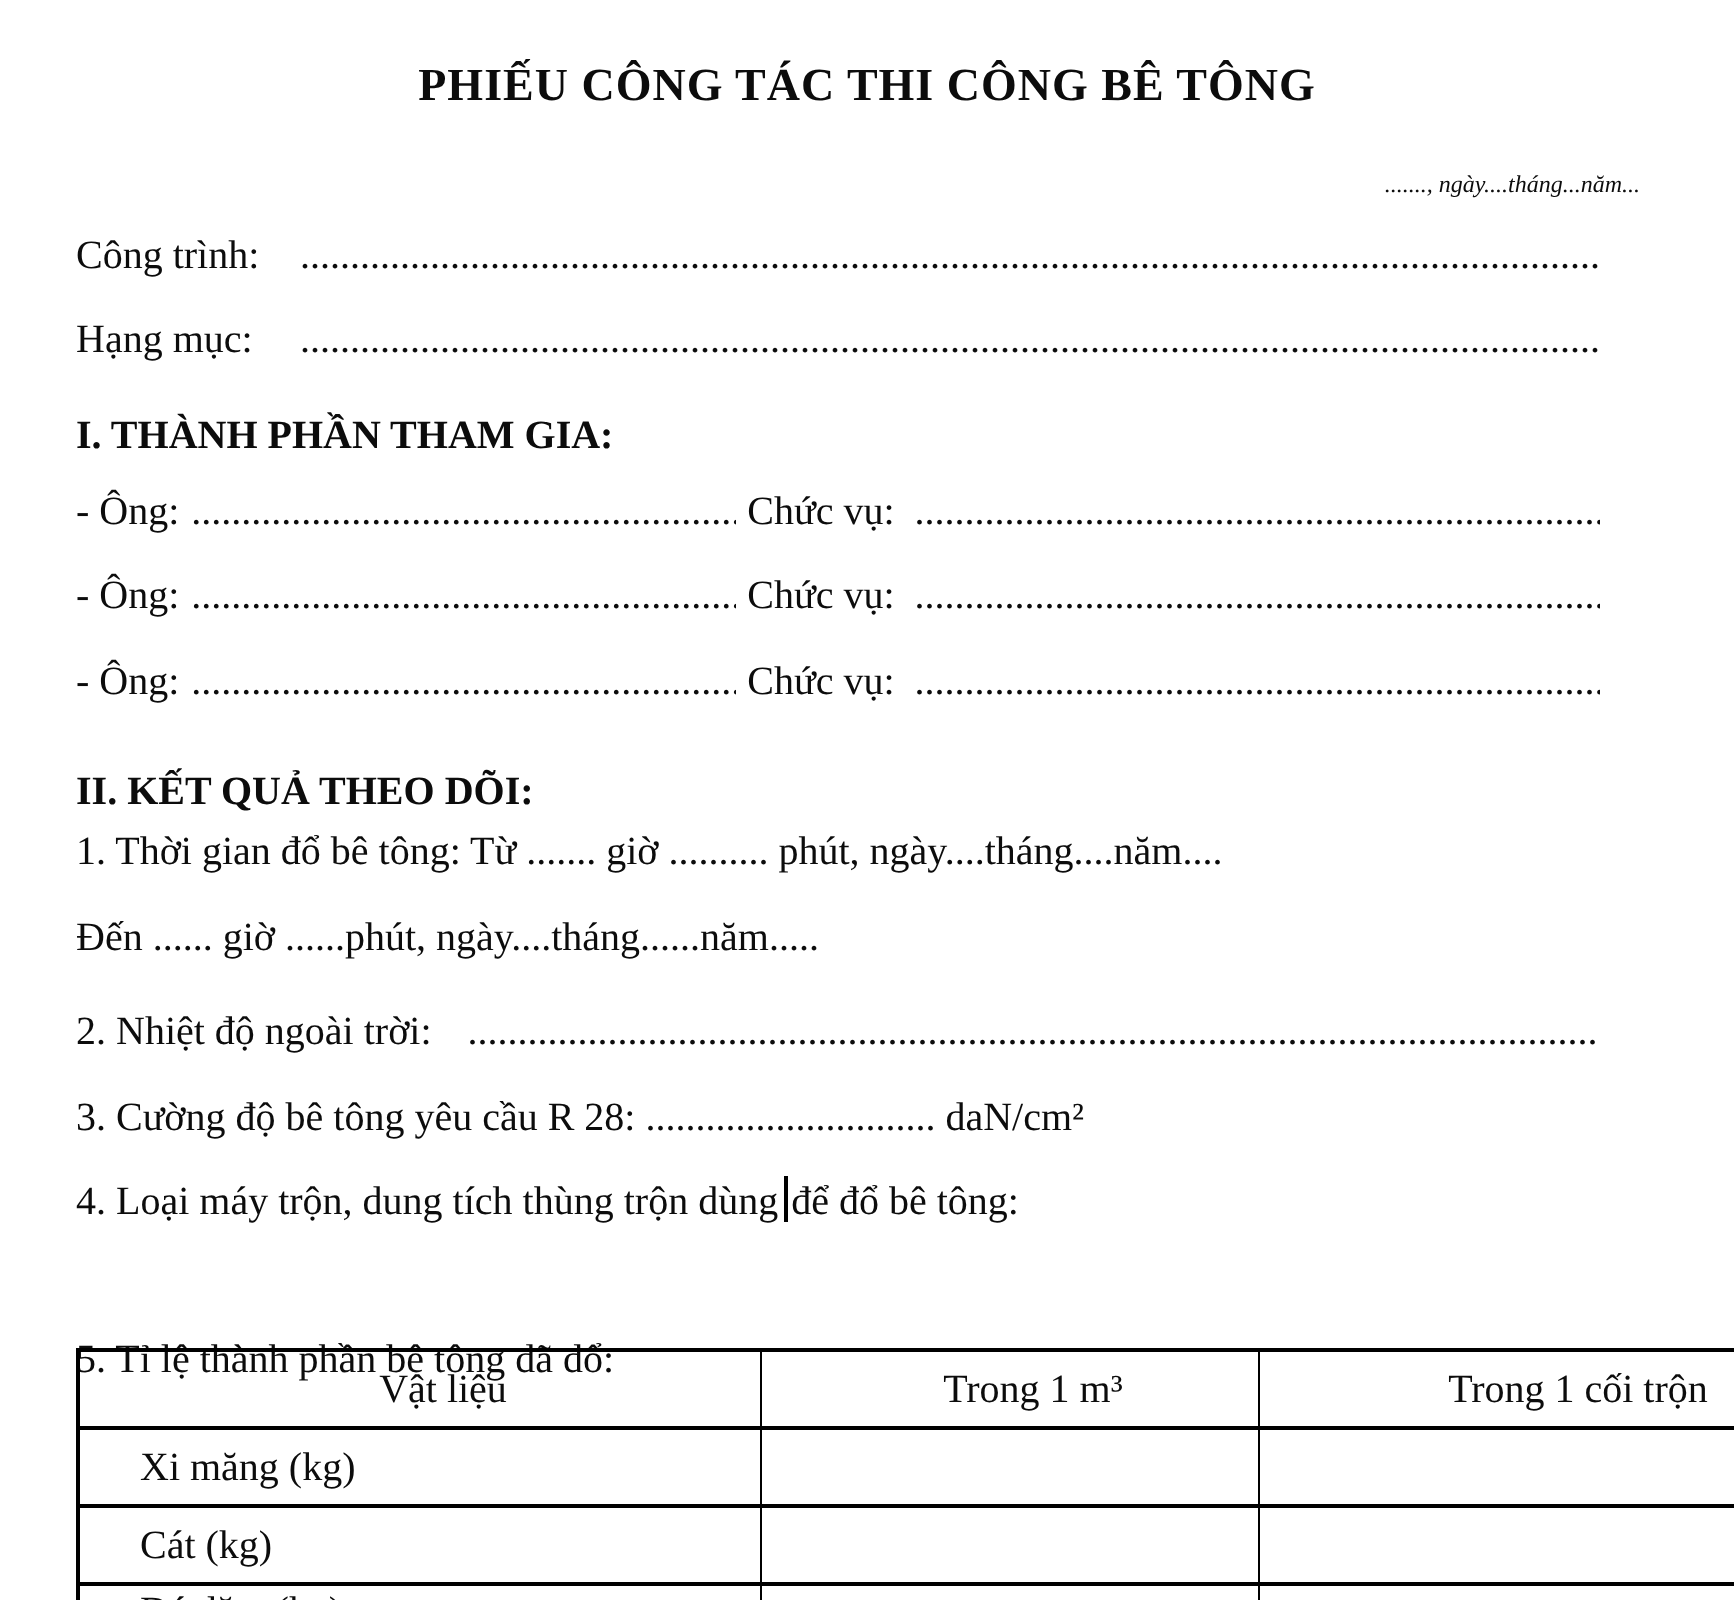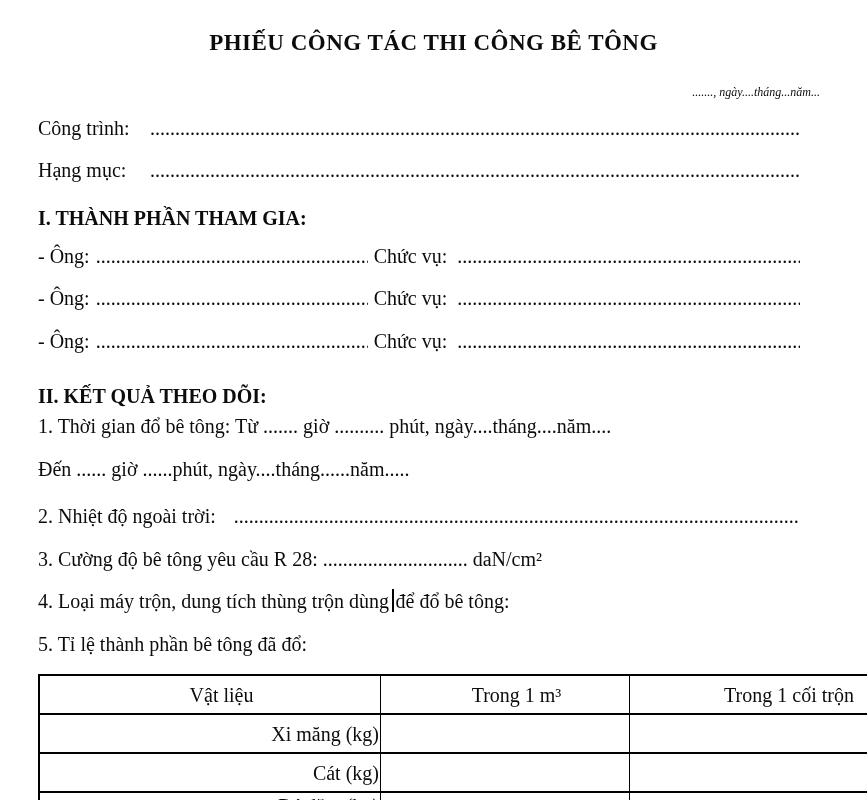--- a/index.html
+++ b/index.html
@@ -73,22 +73,22 @@
   table.ratio { border: 2px solid #000; }
   table.ratio th {
     font-weight: normal;
     text-align: center;
     height: 35px;
     line-height: 26px;
     padding-left: 24px;
   }
   table.ratio td {
     height: 35px;
-    padding-left: 10px;
-    text-align: right;
+    padding-left: 30px;
+    text-align: left;
     vertical-align: middle;
     line-height: 26px;
   }
   table.ratio tr.partial td {
     vertical-align: top;
     padding-top: 1px;
     line-height: 24px;
   }
   .c1 { width: 315px; } .c2 { width: 223px; } .c3 { width: 270px; }
 </style>
@@ -144,21 +144,21 @@
     <span>2. Nhiệt độ ngoài trời:</span>
     <span class="dots-fill gap18">...........................................................................................................................................................</span>
   </div>
 
   <div class="line" style="top:545px;">3. Cường độ bê tông yêu cầu R 28: ............................. daN/cm²</div>
 
   <div class="line" style="top:587px;">
     <span>4. Loại máy trộn, dung tích thùng trộn dùng</span><span class="caret"></span><span>để đổ bê tông:</span>
   </div>
 
-  <div class="line" style="top:630px;">5. Tỉ lệ thành phần bê tông đã đổ:</div>
+  <div class="line" style="top:666px;">5. Tỉ lệ thành phần bê tông đã đổ:</div>
 
   <table class="ratio">
     <tbody>
         <tr>
       <th class="c1">Vật liệu</th>
       <th class="c2">Trong 1 m³</th>
       <th class="c3">Trong 1 cối trộn</th>
     </tr>
     <tr>
       <td>Xi măng (kg)</td>

